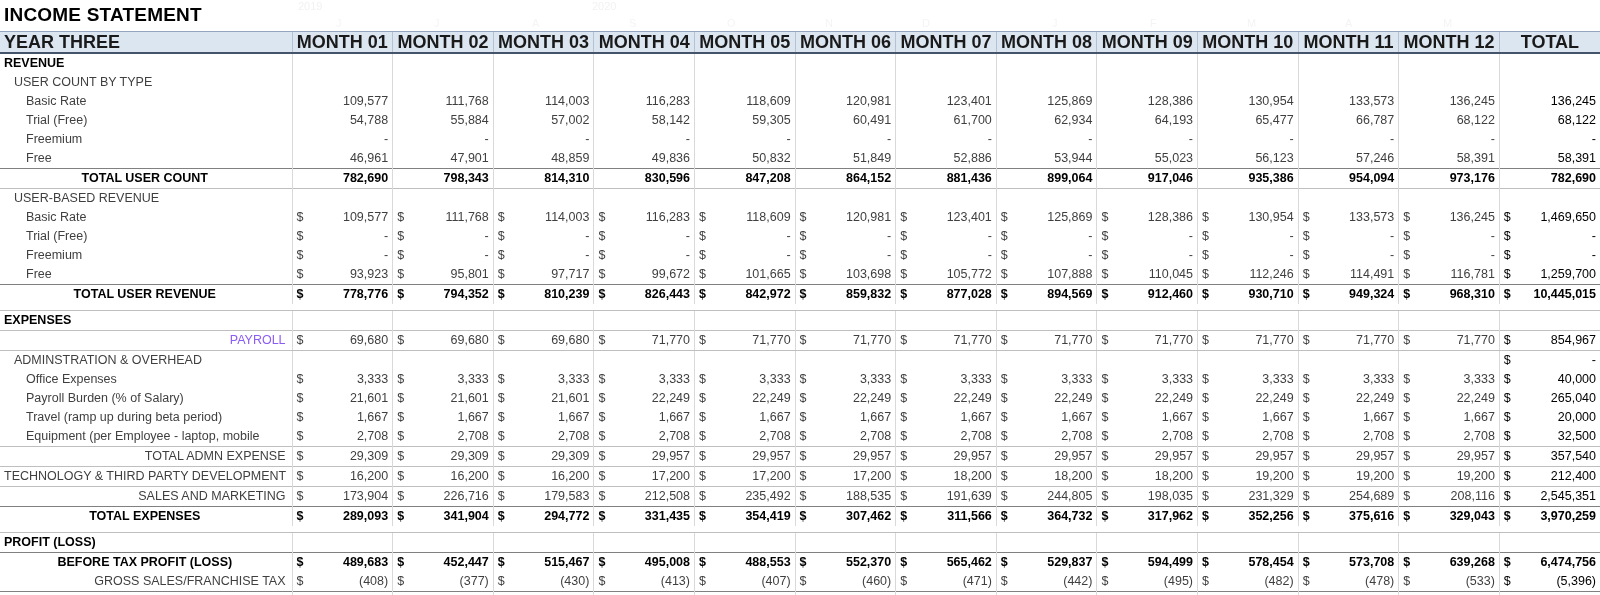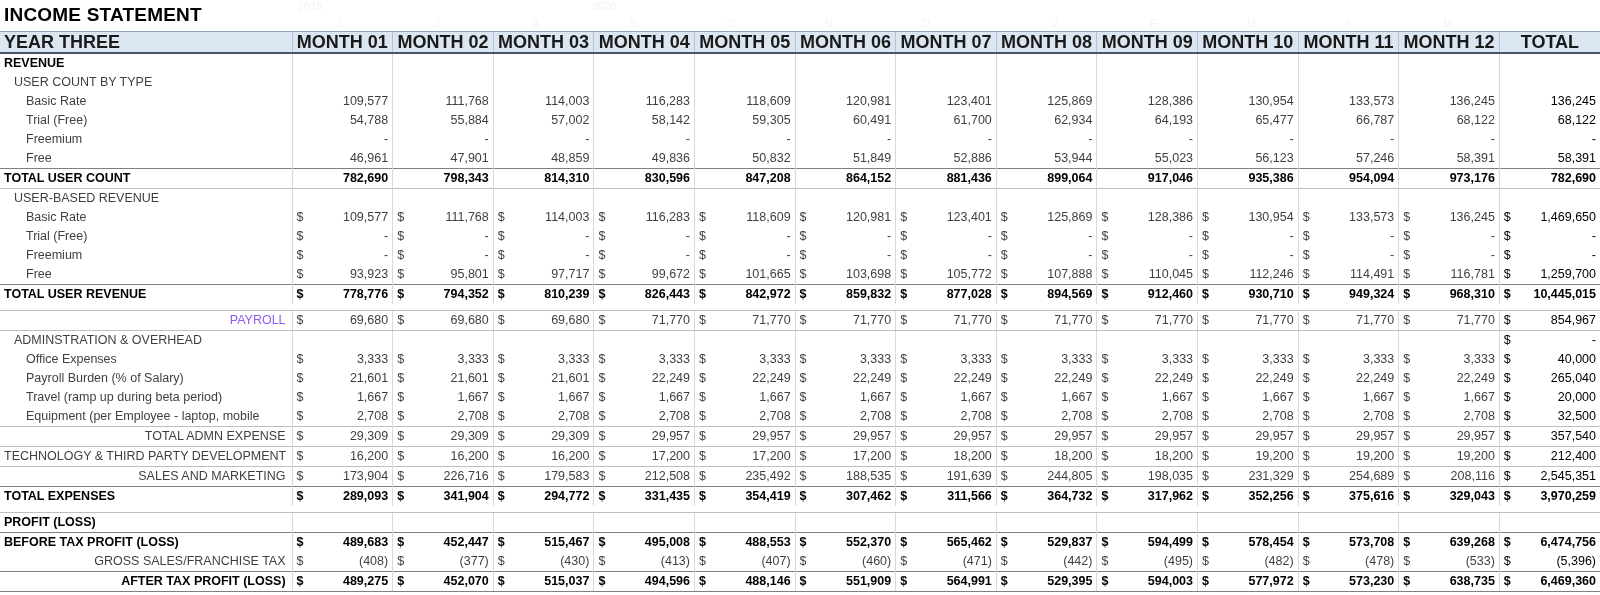--- a/index.html
+++ b/index.html
@@ -104,21 +104,21 @@
   
   tr.section td { font-weight: bold; color: #000000; }
   tr.section td.lbl { padding-left: 4px; }
   tr.section td { border-top: 1px solid #bfbfbf; }
 
   
   tr.subhead td.lbl { color: #3f3f3f; }
 
   
   tr.total td { font-weight: bold; color: #000000; border-top: 1px solid #808080; }
-  tr.total td.lbl { text-align: left; padding-right: 6px; margin-left: 12px; }
+  tr.total td.lbl { text-align: center; padding-right: 6px; margin-left: 12px; }
   tr.grandtotal td { font-weight: bold; color: #000000; border-top: 1px solid #808080; border-bottom: 1px solid #808080; }
   tr.grandtotal td.lbl { text-align: right; padding-right: 6px; }
 
   tr.rule-top td { border-top: 1px solid #bfbfbf; }
 
   tr.spacer td { height: 6px; line-height: 6px; border: none; }
 
   
   tr.payroll td { border-top: 1px solid #bfbfbf; border-bottom: 1px solid #bfbfbf; }
   tr.payroll td.lbl { text-align: right; padding-right: 6px; color: #8b5cf6; }
@@ -389,20 +389,36 @@
           <td class="blank">&nbsp;</td>
           <td class="blank">&nbsp;</td>
           <td class="blank">&nbsp;</td>
           <td class="blank">&nbsp;</td>
           <td class="blank">&nbsp;</td>
           <td class="blank">&nbsp;</td>
           <td class="blank">&nbsp;</td>
           <td class="blank">&nbsp;</td>
           <td class="blank">&nbsp;</td>
         </tr>
+        <tr class="section">
+          <td class="lbl ">EXPENSES</td>
+          <td class="num blank">&nbsp;</td>
+          <td class="num blank">&nbsp;</td>
+          <td class="num blank">&nbsp;</td>
+          <td class="num blank">&nbsp;</td>
+          <td class="num blank">&nbsp;</td>
+          <td class="num blank">&nbsp;</td>
+          <td class="num blank">&nbsp;</td>
+          <td class="num blank">&nbsp;</td>
+          <td class="num blank">&nbsp;</td>
+          <td class="num blank">&nbsp;</td>
+          <td class="num blank">&nbsp;</td>
+          <td class="num blank">&nbsp;</td>
+          <td class="num blank">&nbsp;</td>
+        </tr>
         <tr class="payroll">
           <td class="lbl right">PAYROLL</td>
           <td class="num dollar"><span class="cur">$</span><span>69,680</span></td>
           <td class="num dollar"><span class="cur">$</span><span>69,680</span></td>
           <td class="num dollar"><span class="cur">$</span><span>69,680</span></td>
           <td class="num dollar"><span class="cur">$</span><span>71,770</span></td>
           <td class="num dollar"><span class="cur">$</span><span>71,770</span></td>
           <td class="num dollar"><span class="cur">$</span><span>71,770</span></td>
           <td class="num dollar"><span class="cur">$</span><span>71,770</span></td>
           <td class="num dollar"><span class="cur">$</span><span>71,770</span></td>

